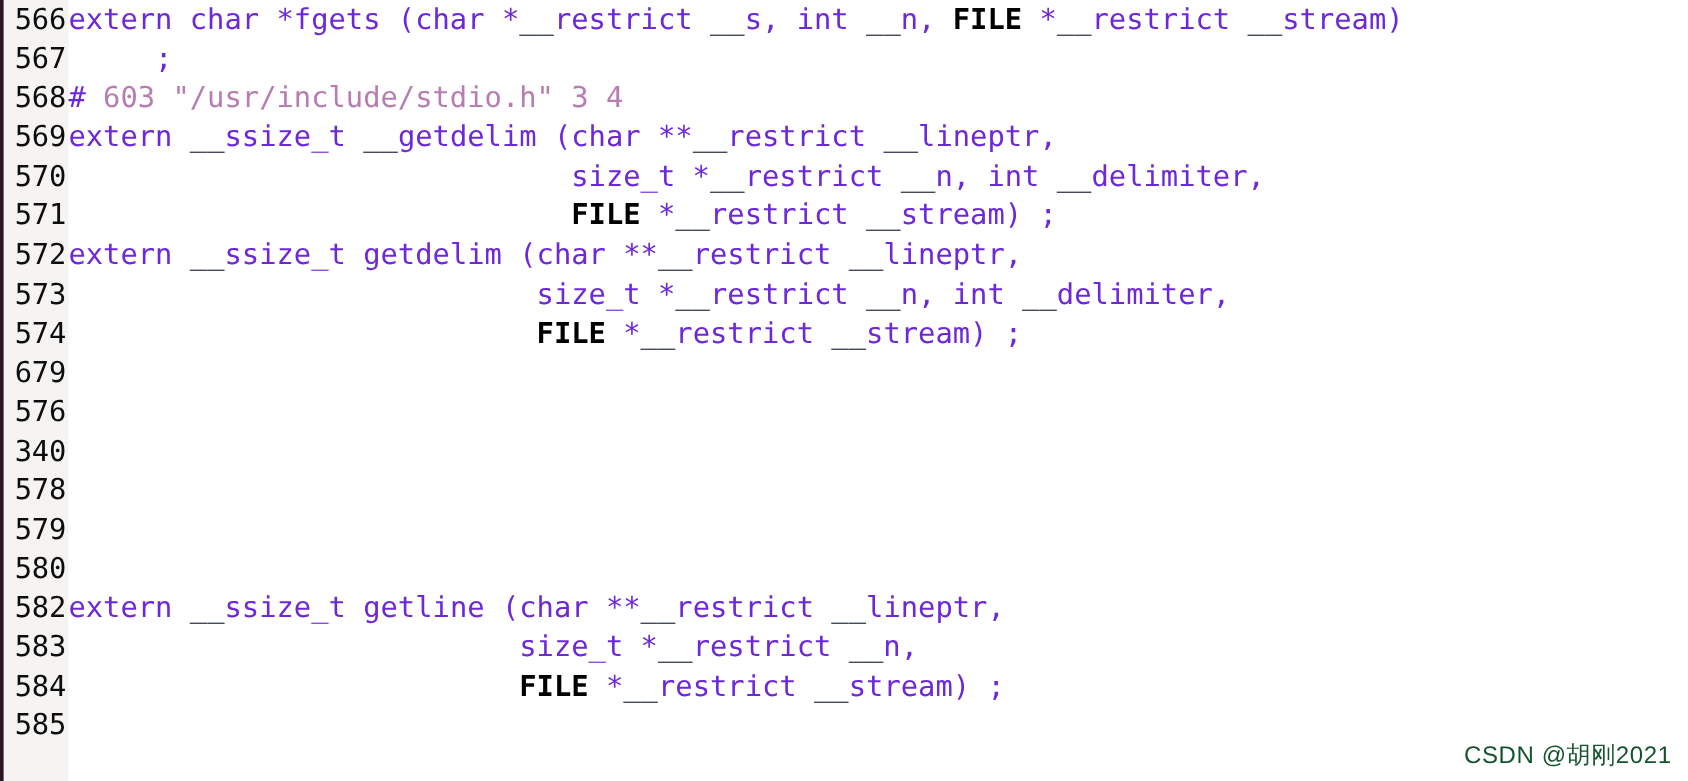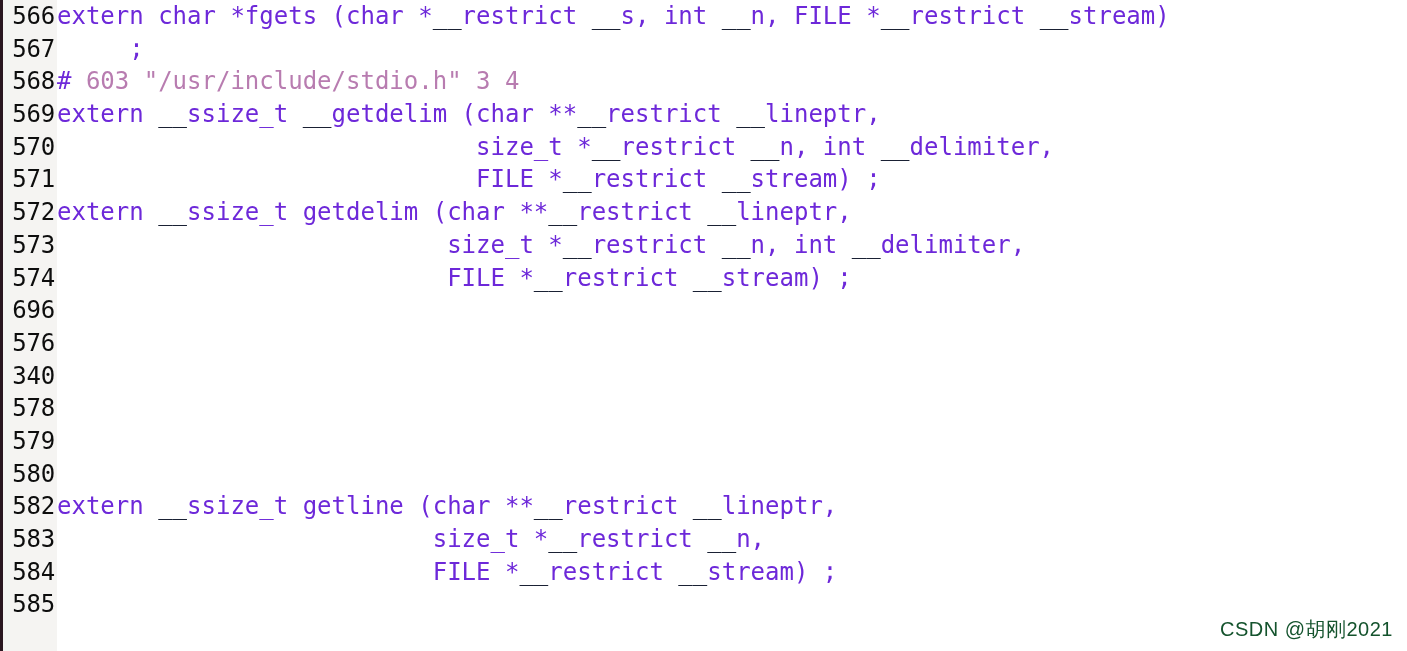--- a/index.html
+++ b/index.html
@@ -77,21 +77,21 @@
     left: 57px;
     top: 0;
     white-space: pre;
     font-size: 24px;
     color: #141414;
     letter-spacing: 0px;
   }
 
   .tok-plain { color: #6d28d9; }
   .tok-green { color: #0f172a; }
-  .tok-green-bold { color: #6d28d9; font-weight: normal; text-align: center; }
+  .tok-green-bold { color: #000000; font-weight: bold; text-align: center; }
   .tok-purple { color: #b87cb0; }
 
   .watermark {
     position: absolute;
     right: 14px;
     bottom: 8px;
     font-family: "Liberation Sans", "DejaVu Sans", sans-serif;
     font-size: 20px;
     color: #14532d;
     letter-spacing: 0.5px;
@@ -110,21 +110,21 @@
   <div class="code-area" id="code-area">
       <div class="line" style="height: 32.7px; line-height: 32.7px;"><span class="lineno">566</span><span class="content"><span class="tok-plain">extern char *fgets (char *</span><span class="tok-green">__</span><span class="tok-plain">restrict </span><span class="tok-green">__</span><span class="tok-plain">s, int </span><span class="tok-green">__</span><span class="tok-plain">n, </span><span class="tok-green-bold">FILE</span><span class="tok-plain"> *</span><span class="tok-green">__</span><span class="tok-plain">restrict </span><span class="tok-green">__</span><span class="tok-plain">stream)</span></span></div>
       <div class="line" style="height: 32.7px; line-height: 32.7px;"><span class="lineno">567</span><span class="content"><span class="tok-plain">     ;</span></span></div>
       <div class="line" style="height: 32.7px; line-height: 32.7px;"><span class="lineno">568</span><span class="content"><span class="tok-plain">#</span><span class="tok-purple"> 603 "/usr/include/stdio.h" 3 4</span></span></div>
       <div class="line" style="height: 32.7px; line-height: 32.7px;"><span class="lineno">569</span><span class="content"><span class="tok-plain">extern </span><span class="tok-green">__</span><span class="tok-plain">ssize_t </span><span class="tok-green">__</span><span class="tok-plain">getdelim (char **</span><span class="tok-green">__</span><span class="tok-plain">restrict </span><span class="tok-green">__</span><span class="tok-plain">lineptr,</span></span></div>
       <div class="line" style="height: 32.7px; line-height: 32.7px;"><span class="lineno">570</span><span class="content"><span class="tok-plain">                             size_t *</span><span class="tok-green">__</span><span class="tok-plain">restrict </span><span class="tok-green">__</span><span class="tok-plain">n, int </span><span class="tok-green">__</span><span class="tok-plain">delimiter,</span></span></div>
       <div class="line" style="height: 32.7px; line-height: 32.7px;"><span class="lineno">571</span><span class="content"><span class="tok-plain">                             </span><span class="tok-green-bold">FILE</span><span class="tok-plain"> *</span><span class="tok-green">__</span><span class="tok-plain">restrict </span><span class="tok-green">__</span><span class="tok-plain">stream) ;</span></span></div>
       <div class="line" style="height: 32.7px; line-height: 32.7px;"><span class="lineno">572</span><span class="content"><span class="tok-plain">extern </span><span class="tok-green">__</span><span class="tok-plain">ssize_t getdelim (char **</span><span class="tok-green">__</span><span class="tok-plain">restrict </span><span class="tok-green">__</span><span class="tok-plain">lineptr,</span></span></div>
       <div class="line" style="height: 32.7px; line-height: 32.7px;"><span class="lineno">573</span><span class="content"><span class="tok-plain">                           size_t *</span><span class="tok-green">__</span><span class="tok-plain">restrict </span><span class="tok-green">__</span><span class="tok-plain">n, int </span><span class="tok-green">__</span><span class="tok-plain">delimiter,</span></span></div>
       <div class="line" style="height: 32.7px; line-height: 32.7px;"><span class="lineno">574</span><span class="content"><span class="tok-plain">                           </span><span class="tok-green-bold">FILE</span><span class="tok-plain"> *</span><span class="tok-green">__</span><span class="tok-plain">restrict </span><span class="tok-green">__</span><span class="tok-plain">stream) ;</span></span></div>
-      <div class="line" style="height: 32.7px; line-height: 32.7px;"><span class="lineno">696</span><span class="content"></span></div>
+      <div class="line" style="height: 32.7px; line-height: 32.7px;"><span class="lineno">679</span><span class="content"></span></div>
       <div class="line" style="height: 32.7px; line-height: 32.7px;"><span class="lineno">576</span><span class="content"></span></div>
       <div class="line" style="height: 32.7px; line-height: 32.7px;"><span class="lineno">340</span><span class="content"></span></div>
       <div class="line" style="height: 32.7px; line-height: 32.7px;"><span class="lineno">578</span><span class="content"></span></div>
       <div class="line" style="height: 32.7px; line-height: 32.7px; padding-left: 28px;"><span class="lineno">579</span><span class="content"></span></div>
       <div class="line" style="height: 32.7px; line-height: 32.7px;"><span class="lineno">580</span><span class="content"></span></div>
       <div class="line" style="height: 32.7px; line-height: 32.7px;"><span class="lineno">582</span><span class="content"><span class="tok-plain">extern </span><span class="tok-green">__</span><span class="tok-plain">ssize_t getline (char **</span><span class="tok-green">__</span><span class="tok-plain">restrict </span><span class="tok-green">__</span><span class="tok-plain">lineptr,</span></span></div>
       <div class="line" style="height: 32.7px; line-height: 32.7px;"><span class="lineno">583</span><span class="content"><span class="tok-plain">                          size_t *</span><span class="tok-green">__</span><span class="tok-plain">restrict </span><span class="tok-green">__</span><span class="tok-plain">n,</span></span></div>
       <div class="line" style="height: 32.7px; line-height: 32.7px;"><span class="lineno">584</span><span class="content"><span class="tok-plain">                          </span><span class="tok-green-bold">FILE</span><span class="tok-plain"> *</span><span class="tok-green">__</span><span class="tok-plain">restrict </span><span class="tok-green">__</span><span class="tok-plain">stream) ;</span></span></div>
       <div class="line" style="height: 32.7px; line-height: 32.7px;"><span class="lineno">585</span><span class="content"></span></div>
     </div>

